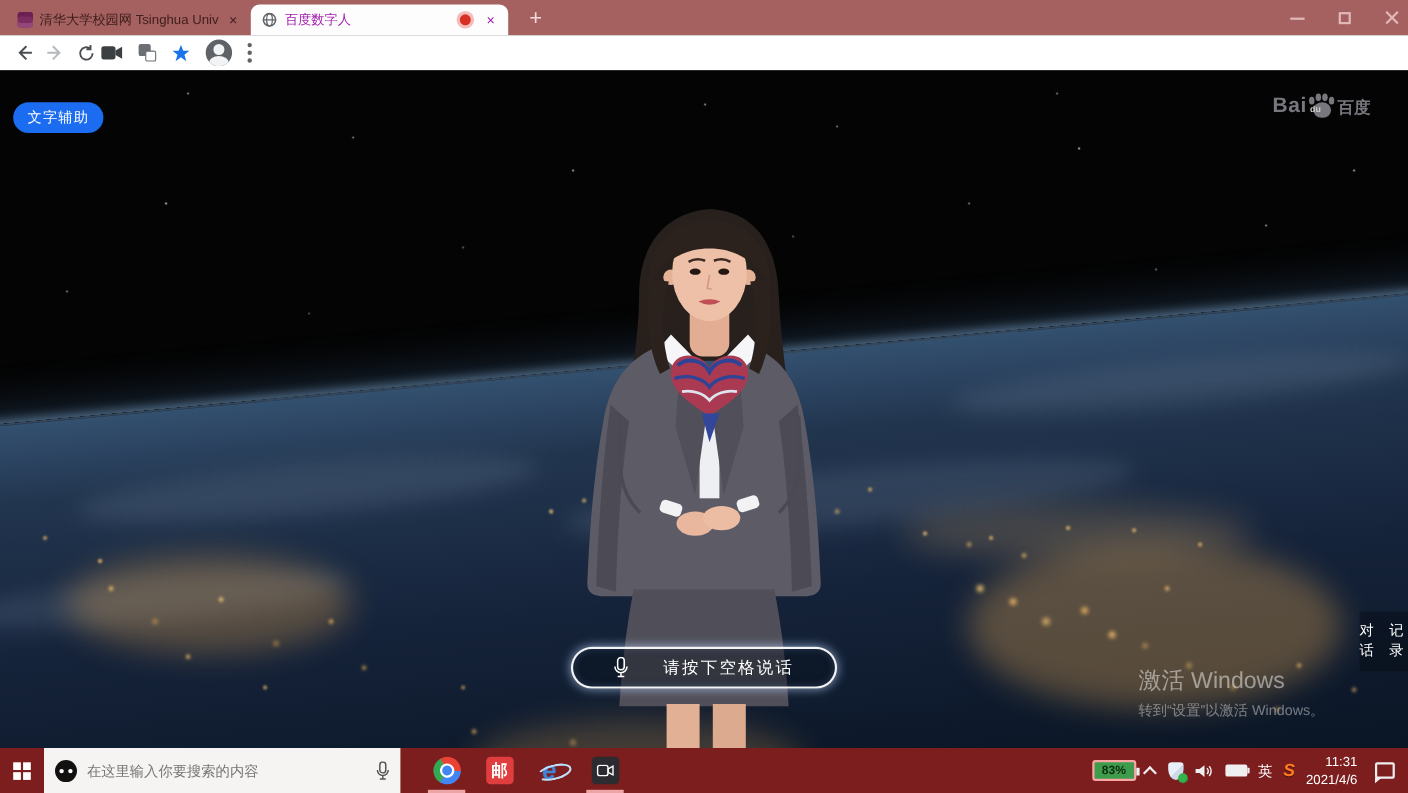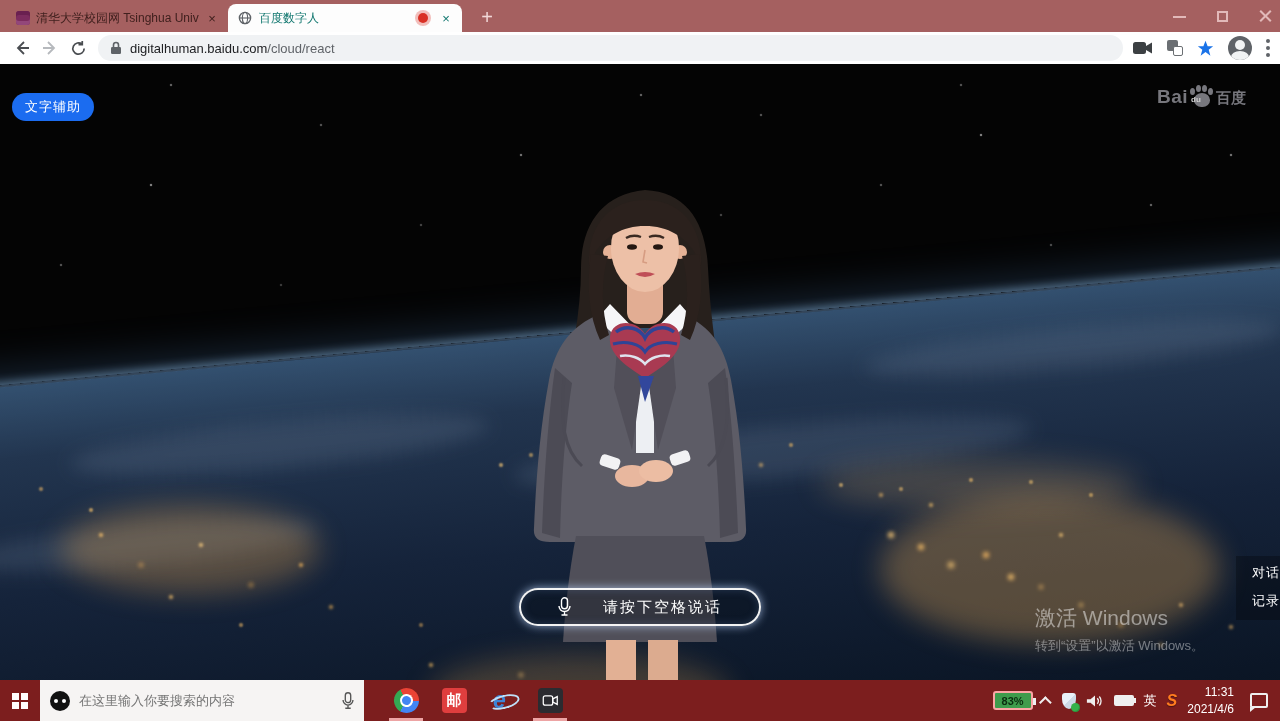--- a/index.html
+++ b/index.html
@@ -5,21 +5,21 @@
   * { margin:0; padding:0; box-sizing:border-box; }
   html,body { width:1280px; height:721px; overflow:hidden; background:#000; }
   body { font-family:"Liberation Sans", sans-serif; }
   .screen { position:relative; width:1280px; height:721px; overflow:hidden; background:#000; }
 
   
   .titlebar { position:absolute; left:0; top:0; width:1280px; height:32px; background:#a56060; }
   .tab { position:absolute; top:4px; height:28px; display:flex; align-items:center; font-size:12px; cursor:default; }
   .tab-inactive { left:8px; width:218px; color:#40201e; padding:0 6px 0 8px; }
   .tab-inactive .tab-title { white-space:nowrap; overflow:hidden; max-width:168px; }
-  .tab-active { left:228px; width:234px; background:#fdfdfd; border-radius:8px 8px 0 0; color:#0f766e; padding:0 8px 0 10px; }
+  .tab-active { left:228px; width:234px; background:#fdfdfd; border-radius:8px 8px 0 0; color:#a21caf; padding:0 8px 0 10px; }
   .tab-title { flex:1; white-space:nowrap; overflow:hidden; }
   .favicon-tsinghua { width:14px; height:14px; border-radius:3px; background:#7c2c5e; margin-right:6px; flex:0 0 auto;
        box-shadow:inset 0 -4px 0 #93477a, inset 0 4px 0 #6a2050; }
   .favicon-globe { width:14px; height:14px; margin-right:7px; flex:0 0 auto; }
   .tab-close { width:16px; height:16px; border-radius:50%; display:flex; align-items:center; justify-content:center;
        font-size:13px; color:inherit; margin-left:4px; flex:0 0 auto; }
   .rec-dot { width:10px; height:10px; border-radius:50%; background:#d93025; margin:0 6px;
        box-shadow:0 0 0 3px rgba(217,48,37,.30); flex:0 0 auto; }
   .newtab-btn { position:absolute; left:474px; top:4px; width:26px; height:26px; color:#f2d9d9; font-size:20px;
        display:flex; align-items:center; justify-content:center; }
@@ -114,21 +114,21 @@
   .paw .du { position:absolute; left:0; right:16px; top:9px; text-align:center; font-size:8px; color:#fff; font-weight:bold; }
   .baidu-logo .cn { color:#94949c; font-size:15px; font-weight:bold; }
 
   .mic-pill { position:absolute; left:50%; transform:translateX(-50%); top:524px; width:242px; height:38px;
       border:2px solid rgba(255,255,255,.95); border-radius:21px; background:rgba(8,14,24,.40);
       box-shadow:0 0 10px rgba(190,215,255,.75), inset 0 0 8px rgba(120,150,200,.25);
       display:flex; align-items:center; justify-content:center; gap:12px; color:#fff; }
   .mic-pill .lbl { font-size:15px; letter-spacing:2px;margin-left:20px; }
 
   .side-tabs { position:absolute; right:0; top:492px; width:44px; background:rgba(0,0,0,.28);
-      padding:8px 0 10px; display:flex; flex-direction:column; gap:10px; align-items:flex-end; }
+      padding:8px 0 10px; display:flex; flex-direction:row; gap:10px; align-items:flex-end; }
   .side-tab { color:#fff; font-size:13px; letter-spacing:1px; }
 
   .watermark { position:absolute; left:1035px; top:540px; color:rgba(255,255,255,.48); }
   .watermark .w1 { font-size:21px; }
   .watermark .w2 { font-size:13px; margin-top:5px; color:rgba(255,255,255,.42); }
 
   
   .taskbar { position:absolute; left:0; top:680px; width:1280px; height:41px; background:#7c1e1e;
       display:flex; align-items:center; }
   .start-btn { width:40px; height:41px; display:flex; align-items:center; justify-content:center; }
@@ -211,28 +211,20 @@
     <span class="nav-btn">
       <svg width="18" height="18" viewBox="0 0 18 18">
           <path d="M7 3 L13 9 L7 15 M13 9 H2" stroke="#b6b9bd" stroke-width="1.8" fill="none"></path>
         </svg>
     </span>
     <span class="nav-btn">
       <svg width="17" height="17" viewBox="0 0 18 18">
           <path d="M15 9 a6 6 0 1 1 -2.2-4.6 M13 1 v4 h-4" stroke="#4a4d51" stroke-width="1.8" fill="none"></path>
         </svg>
     </span>
-    <div class="omnibox">
-      <svg width="12" height="14" viewBox="0 0 12 14" style="margin-right:8px">
-        <rect x="1" y="6" width="10" height="7" rx="1.2" fill="#5f6368"></rect>
-        <path d="M3.5 6 V4 a2.5 2.5 0 0 1 5 0 V6" fill="none" stroke="#5f6368" stroke-width="1.6"></path>
-      </svg>
-      <span class="url-host">digitalhuman.baidu.com</span>
-        <span class="url-path">/cloud/react</span>
-    </div>
     <div class="tb-icons">
       <svg width="20" height="14" viewBox="0 0 20 14">
         <rect x="0" y="1" width="13" height="12" rx="2.5" fill="#3c4043"></rect>
         <path d="M13 5 L19 1.5 V12.5 L13 9 Z" fill="#3c4043"></path>
       </svg>
       <span class="translate-ic">
           <span class="b1"></span>
           <span class="b2"></span>
         </span>
       <svg width="17" height="17" viewBox="0 0 16 16">

